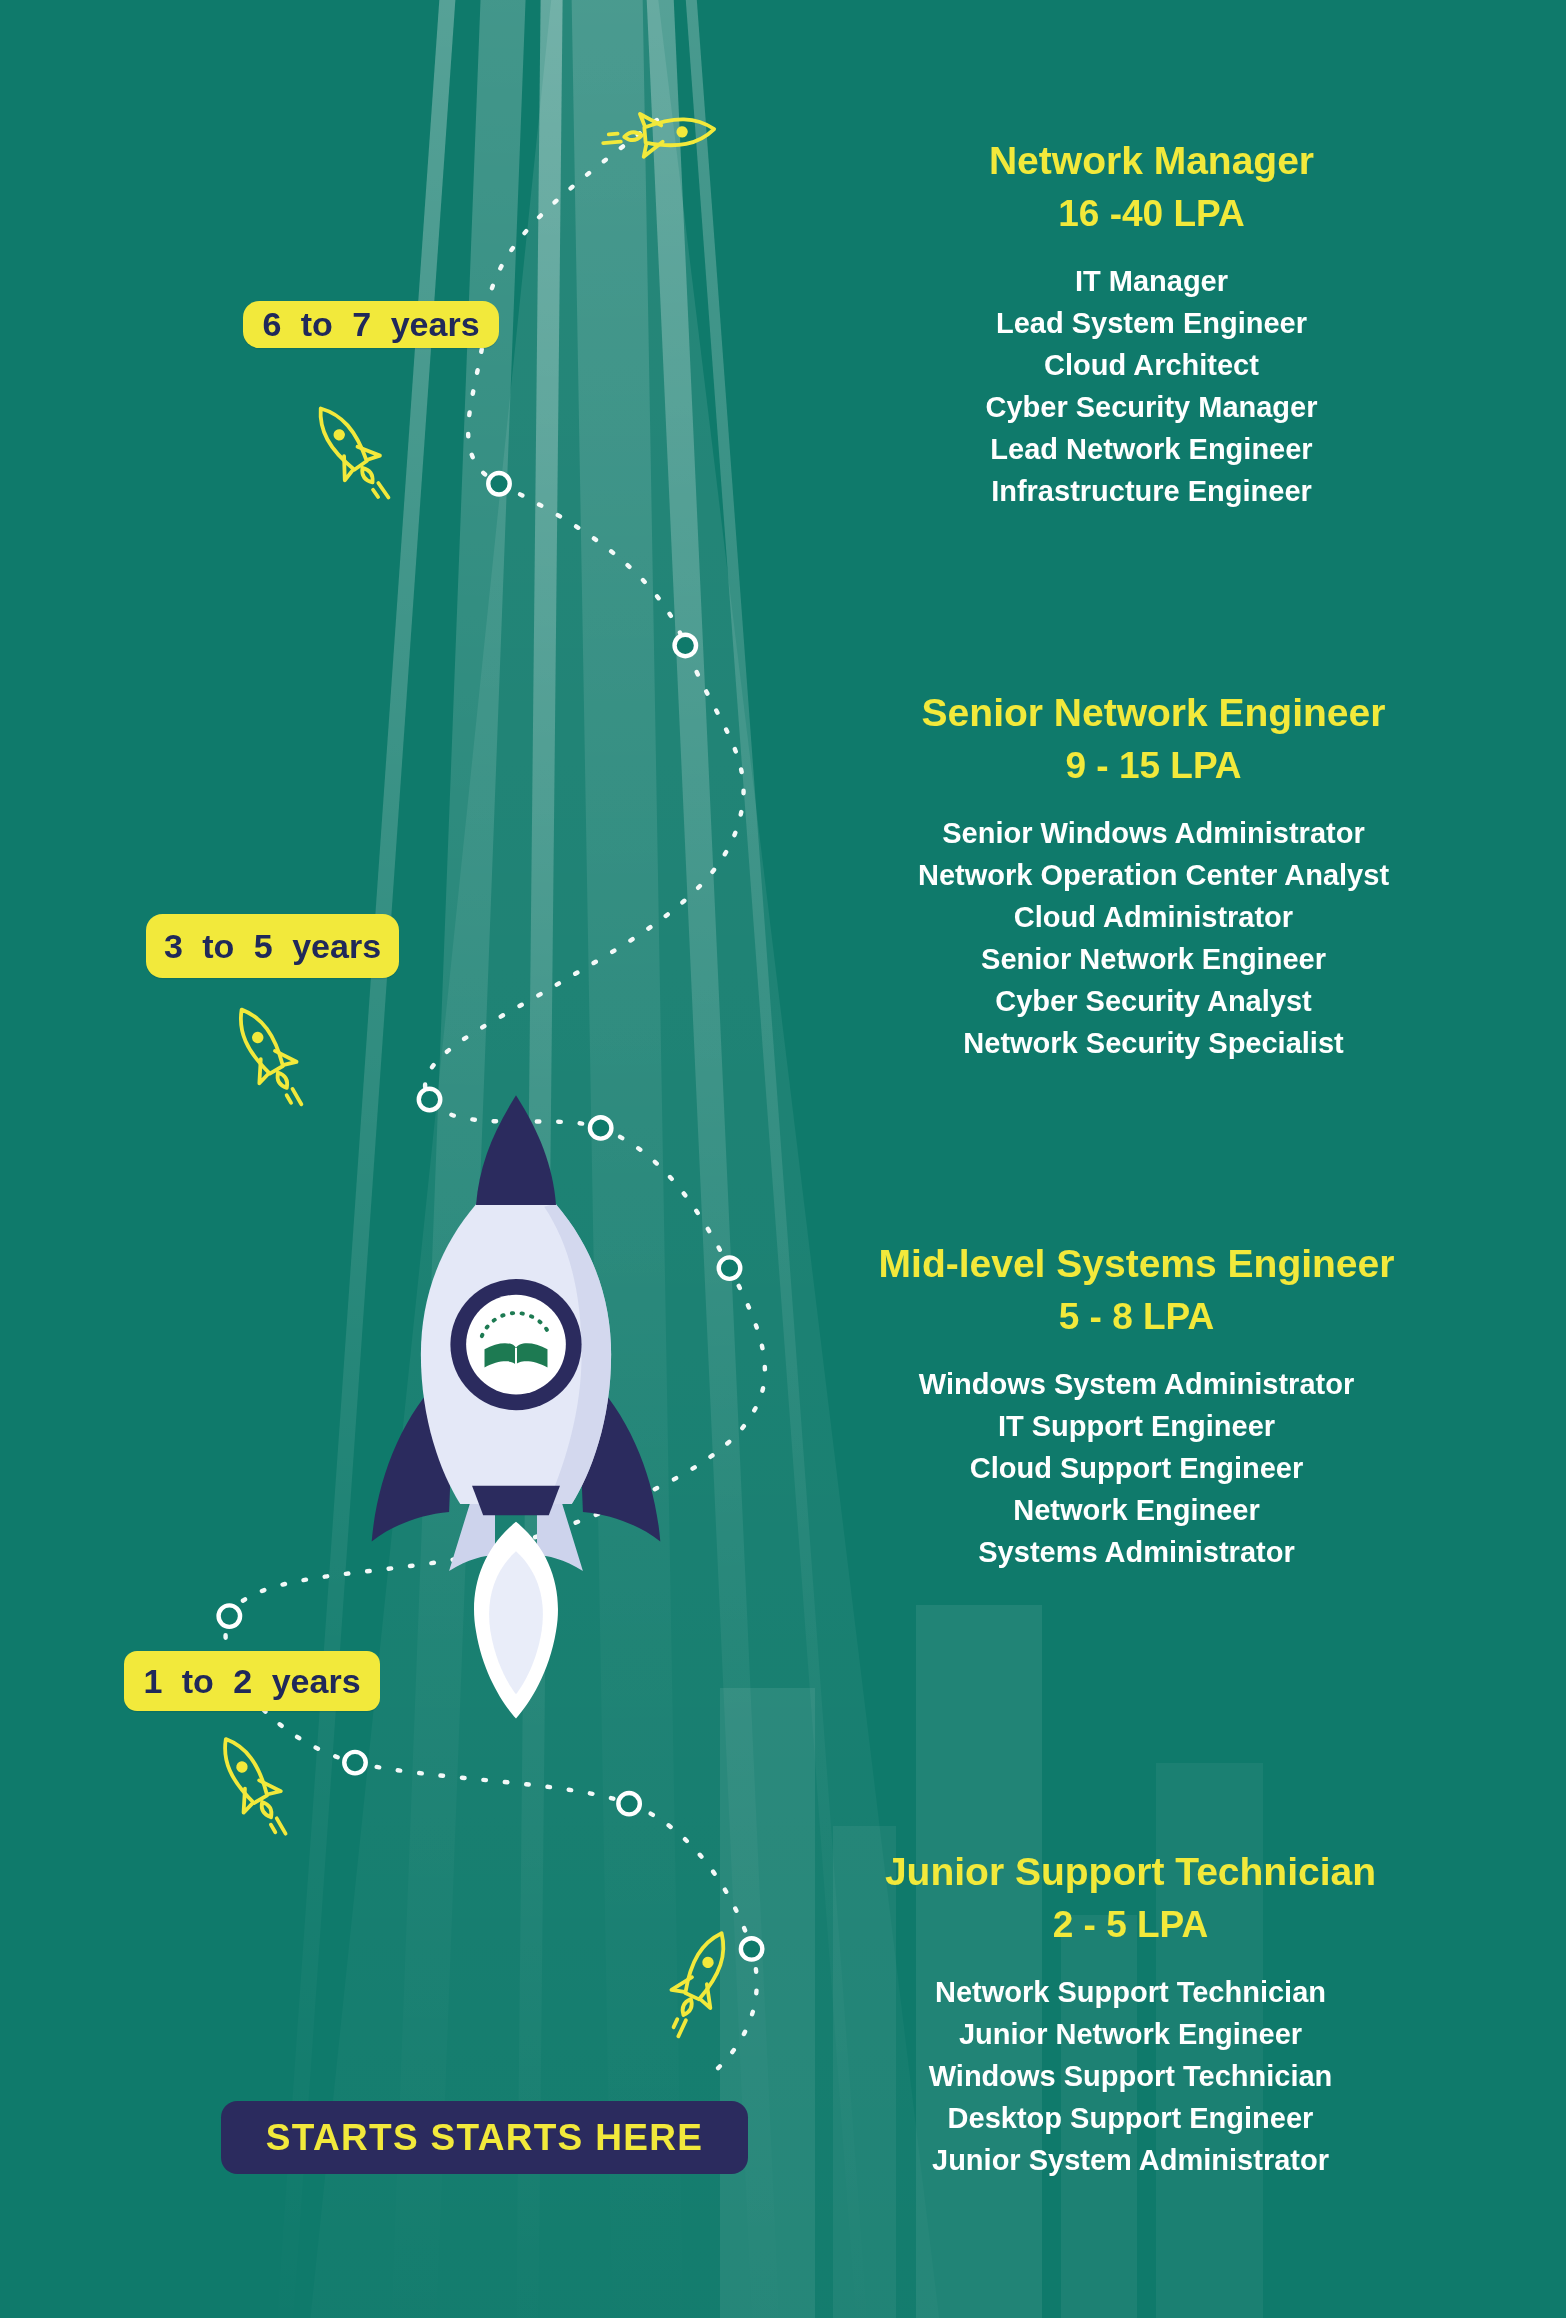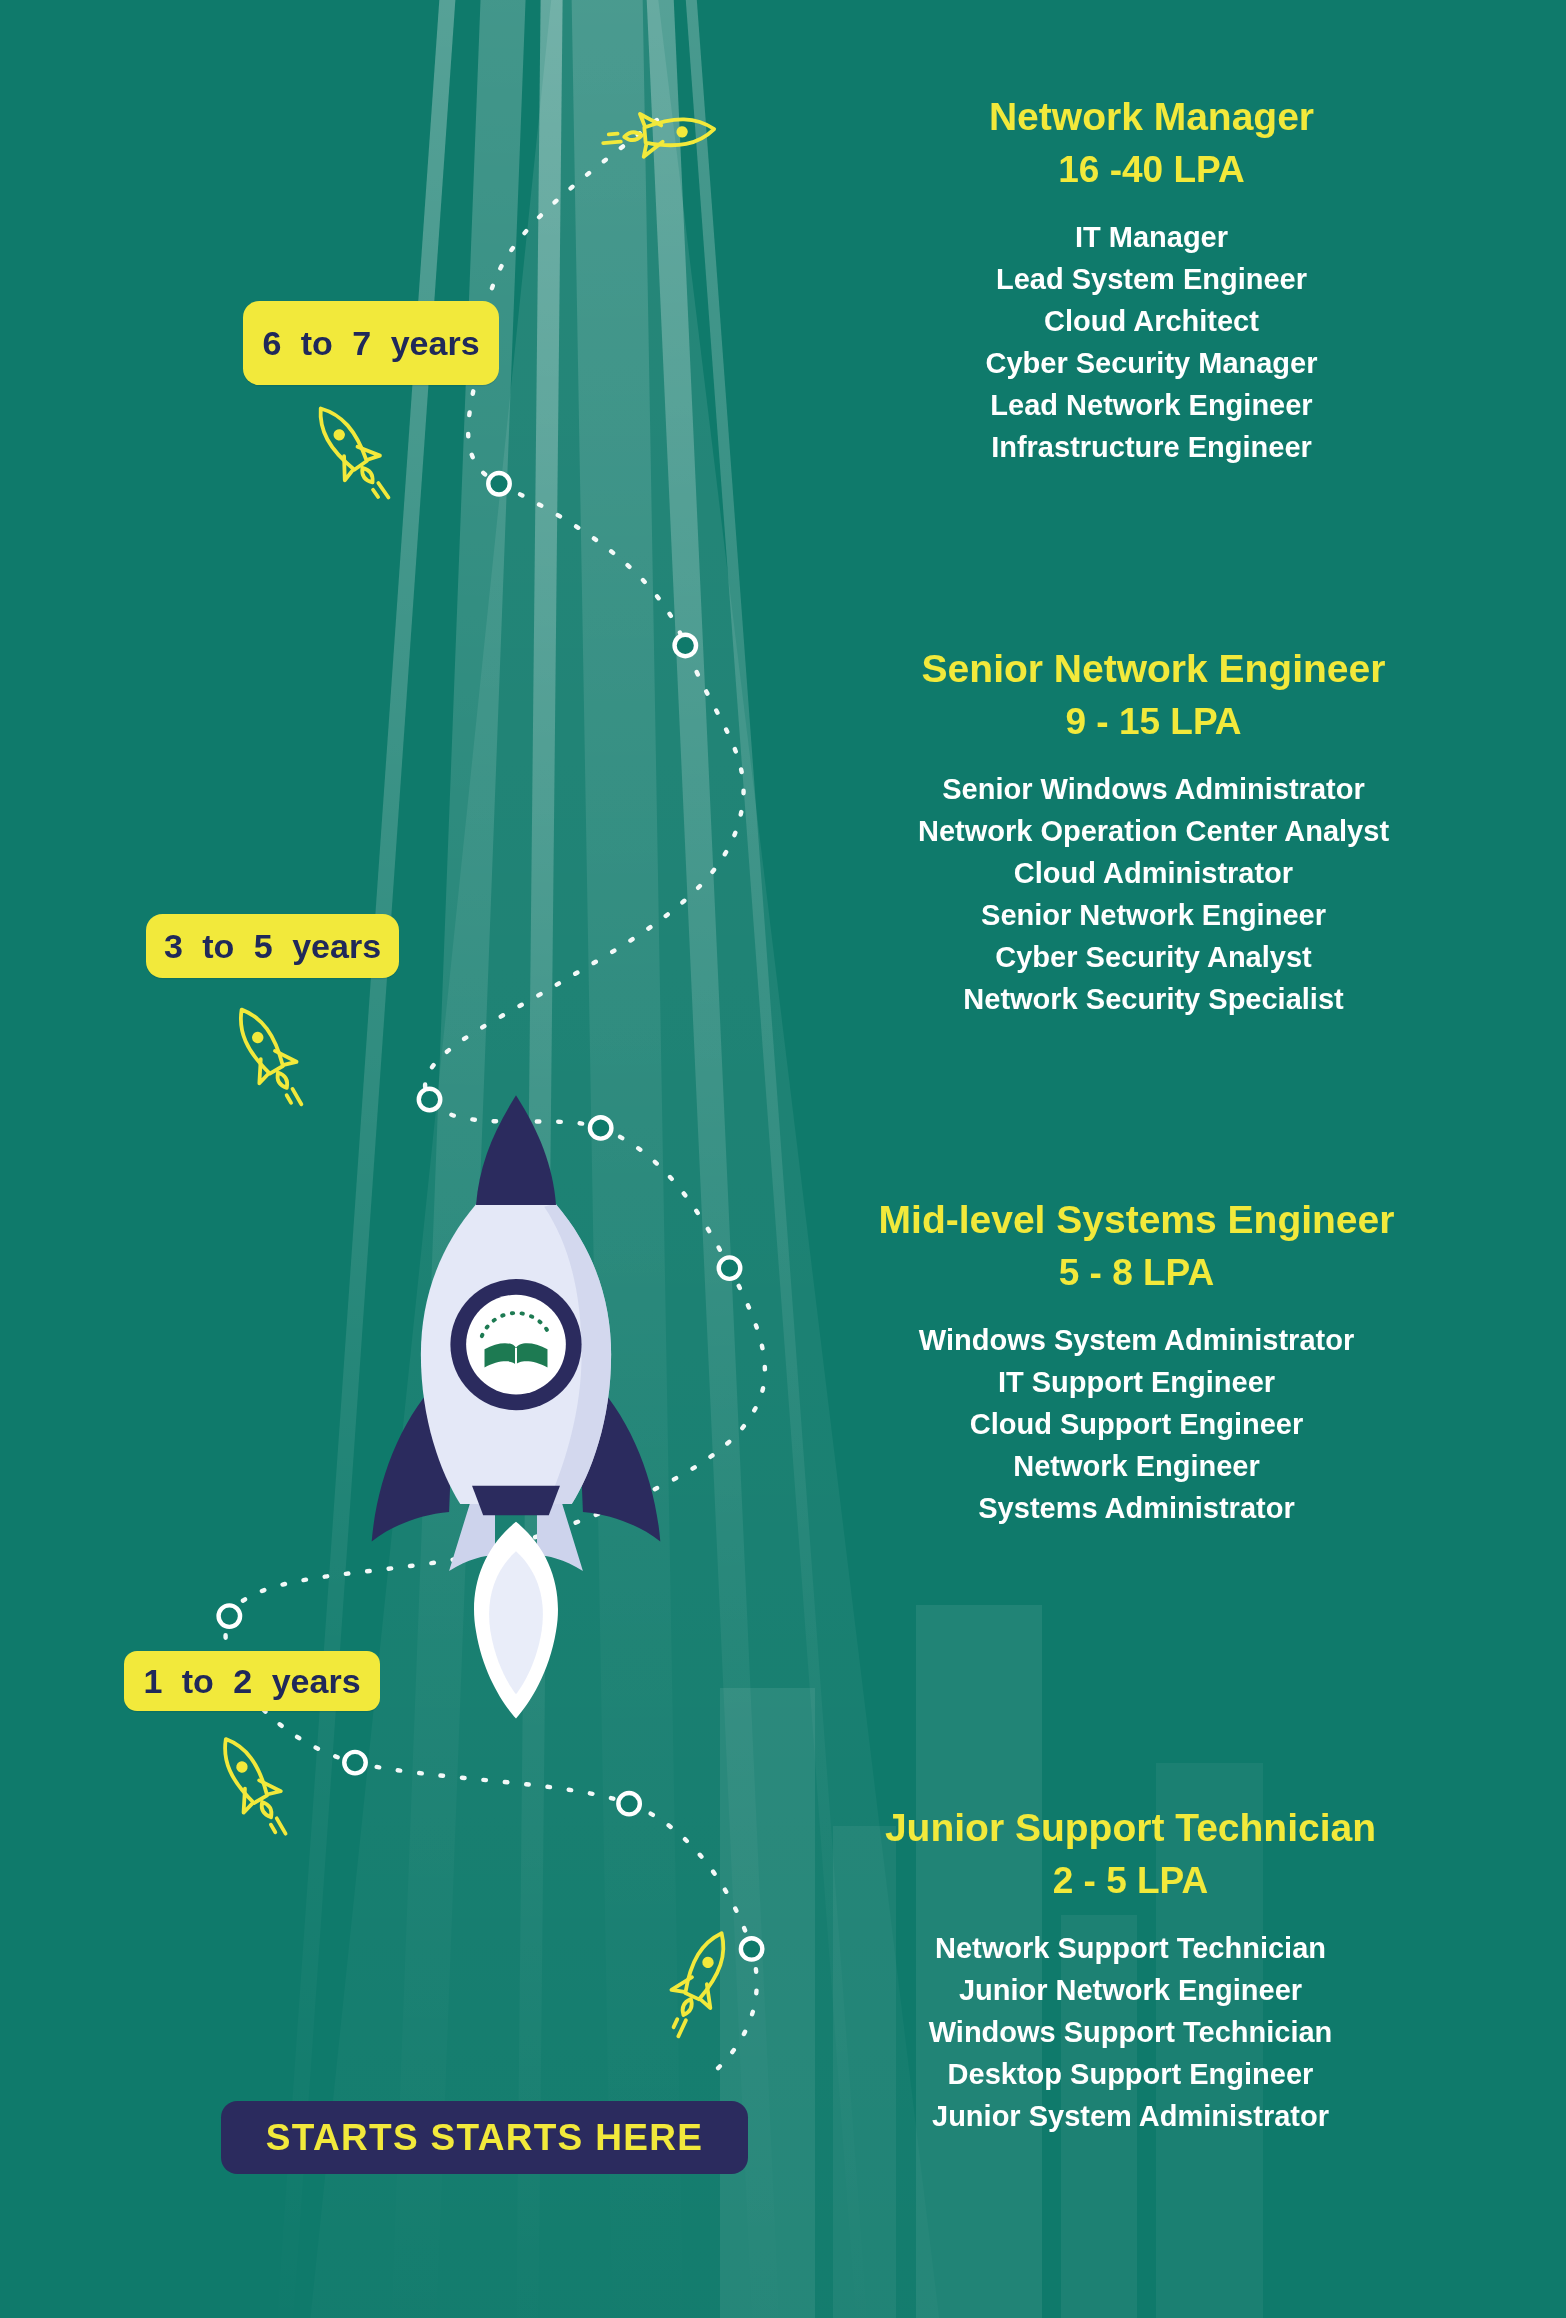--- a/index.html
+++ b/index.html
@@ -48,36 +48,36 @@
   
   .rocket-wrap{position:absolute;left:352px;top:1092px;width:328px;height:643px;}
   .navy-f{fill:var(--navy,#2b2b5e);}
   .body-f{fill:var(--rocket-body,#e4e8f7);}
   .shade-f{fill:var(--rocket-shade,#c9cfe9);}
   .white-f{fill:#ffffff;}
   .innerfin-f{fill:#cdd3ec;}
   .logo-s{stroke:var(--logo-green,#1d7a52);fill:none;stroke-linecap:round;}
   .logo-f{fill:var(--logo-green,#1d7a52);}
   
-  .stage{position:absolute;width:821px;text-align:center;color:var(--white,#fff);}
+  .stage{position:absolute;width:821px;text-align:center;color:var(--white,#fff);margin-top:44px;}
   .stage-title{
     margin:0;color:var(--yellow,#f2e93b);font-size:39px;font-weight:bold;line-height:1.15;
   }
   .stage-salary{
     color:var(--yellow,#f2e93b);font-size:37px;font-weight:bold;margin-top:10px;line-height:1.1;
   }
   .roles{margin-top:25px;}
   .role{font-size:29px;font-weight:bold;line-height:42px;color:var(--white,#ffffff);}
   .badge{
     position:absolute;background:var(--yellow,#f2e93b);color:#20295a;
     border-radius:16.4px;display:flex;align-items:center;justify-content:center;
     font-size:34px;font-weight:bold;word-spacing:10px;
     box-shadow:0 1.3px 0 rgba(0,0,0,0.08);
   }
-  .badge.bg1{left:243px;top:301px;width:256px;height:84px;}
+  .badge.bg1{left:243px;top:301px;width:256px;height:47px;}
   .badge.bg2{left:146px;top:914px;width:253px;height:64px;}
   .badge.bg3{left:124px;top:1651px;width:256px;height:60px;border-radius:13px;}
   .footer-banner{
     position:absolute;left:221px;top:2101px;width:527px;height:73px;
     background:var(--navy,#2b2b5e);border-radius:16.4px;
     display:flex;align-items:center;justify-content:center;
     color:var(--yellow,#f2e93b);font-size:37px;font-weight:bold;letter-spacing:1.3px;
   }
   .s1{left:741px;top:95px;}
   .s2{left:743px;top:647px;}

